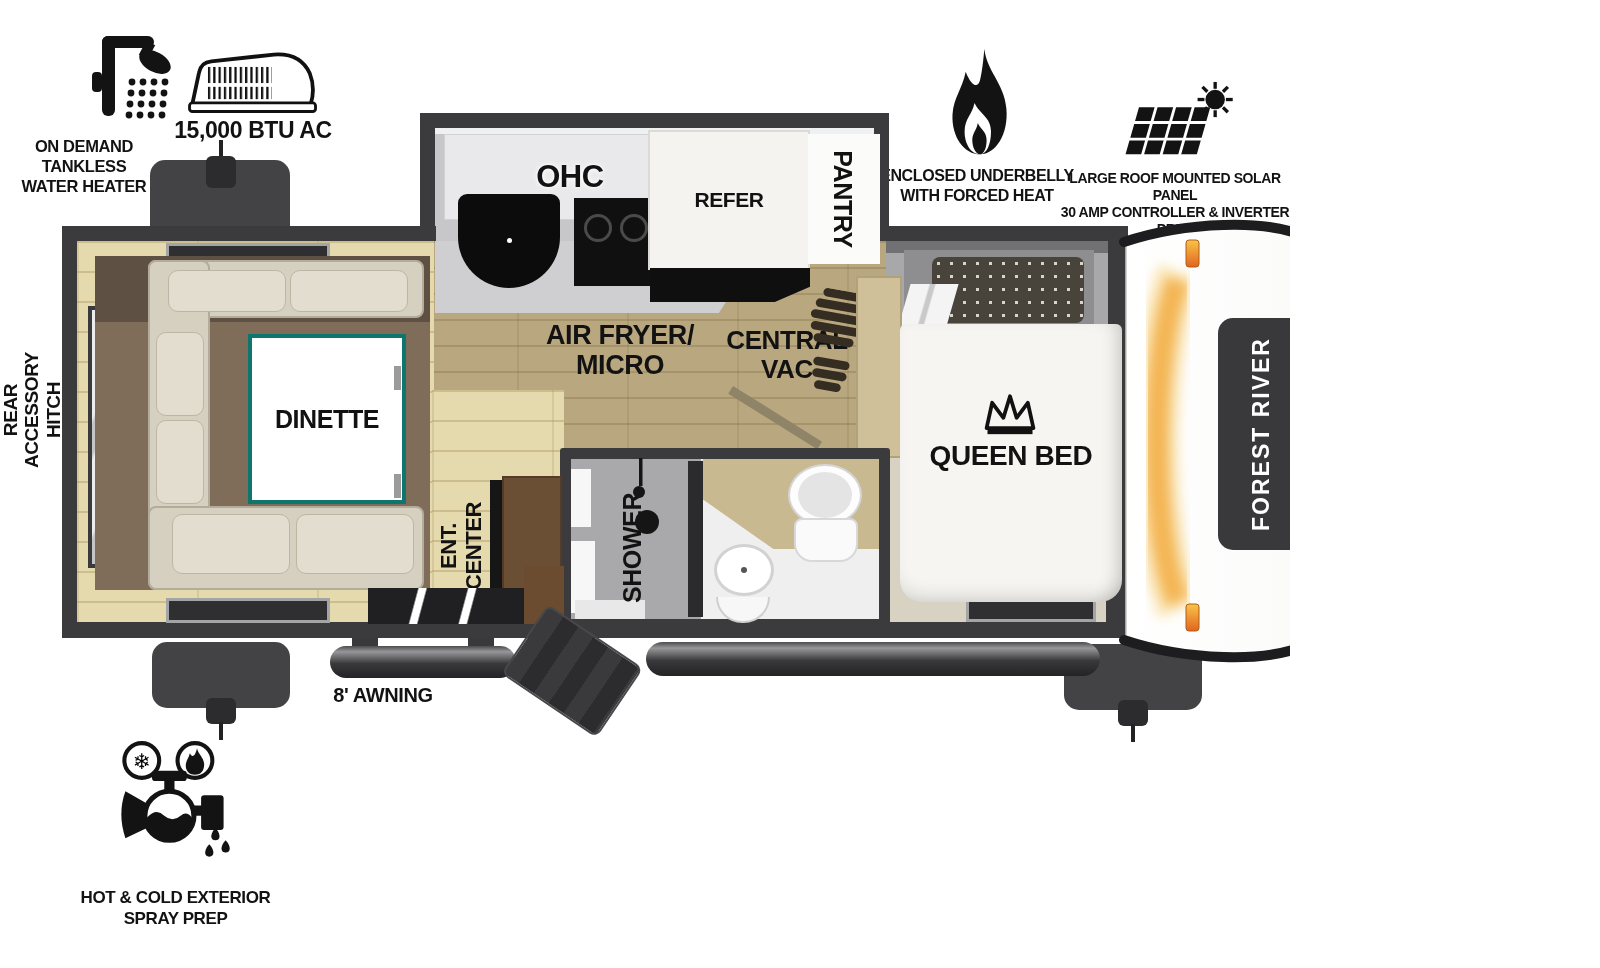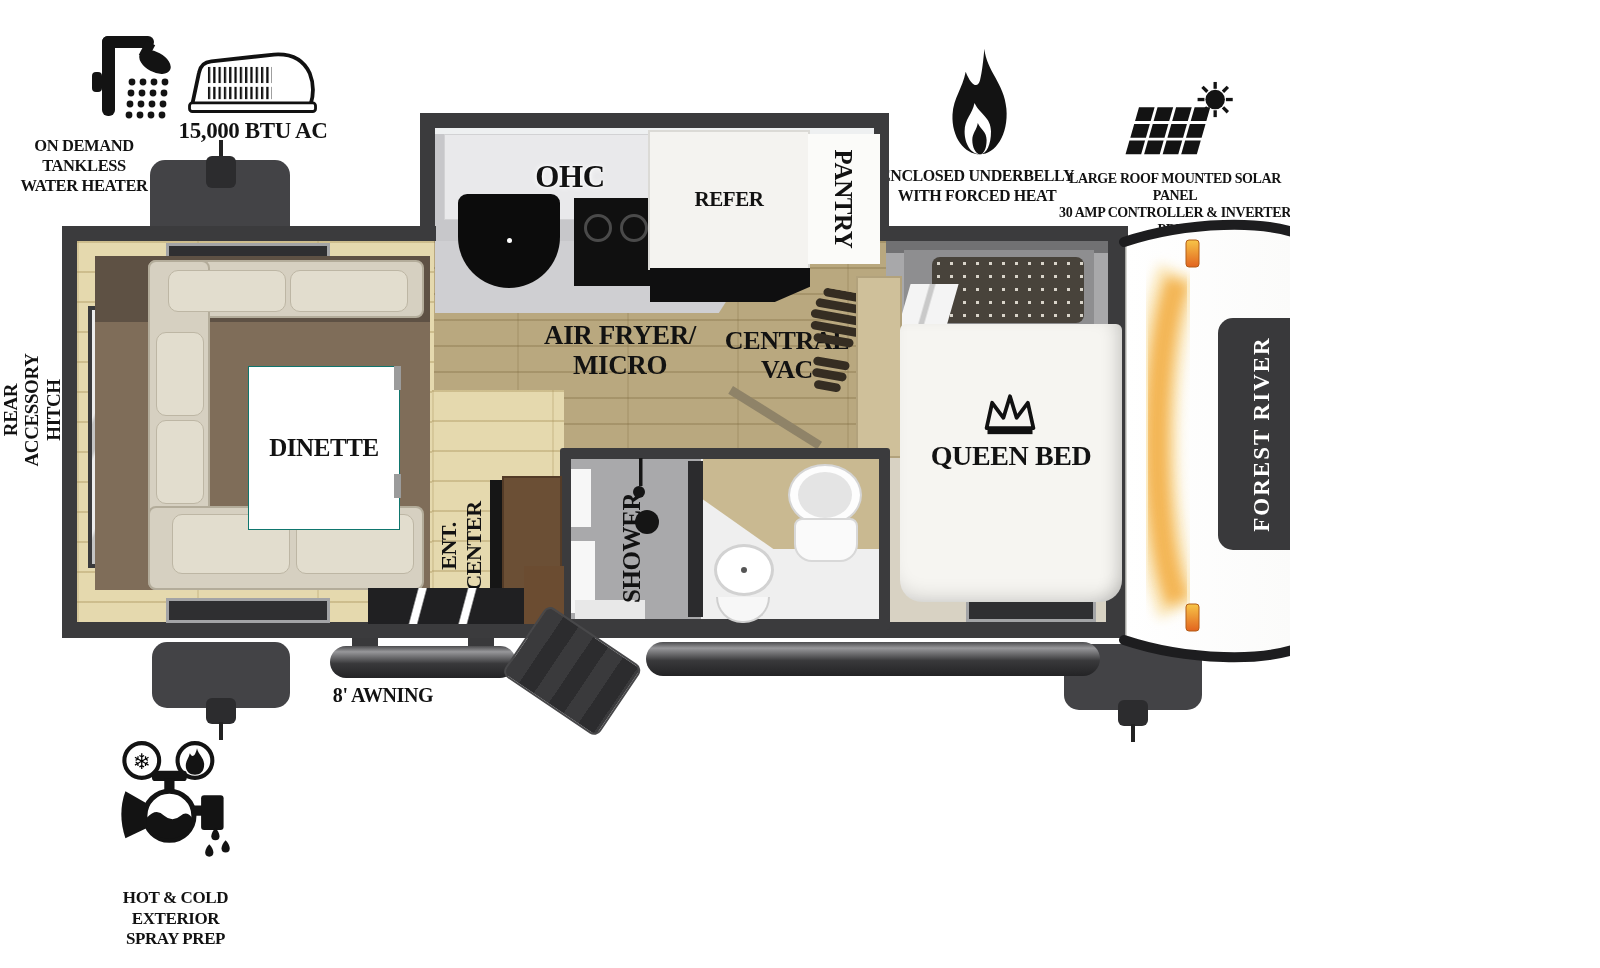--- a/index.html
+++ b/index.html
@@ -1,17 +1,17 @@
 <!DOCTYPE html>
 <html style="--wall: #3b3b3d; --steel: #434346; --carpet: #7f6d59; --carpet_dark: #5e5144; --wood_light: #e5d9ae; --wood_dark: #b9a87f; --sofa: #d6d0c1; --cushion: #e2ddce; --counter: #c7c7ca; --cabinet_white: #e9e9eb; --fridge: #f4f3f0; --bed: #f6f5f1; --headboard: #a8a8aa; --pillow: #48433b; --tan_cabinet: #cfc09a; --brown_cabinet: #6b4f35; --bath_floor: #efefef; --shower_gray: #a9a9ab; --marker_orange: #f2a93b; --badge: #39393b; --boot: #352d22; --ink: #141414;"><head>
 <meta charset="utf-8">
 <style>
   html,body{margin:0;padding:0;background:#fff;}
   #stage{position:relative;width:1290px;height:968px;background:#fff;overflow:hidden;
-         font-family:Liberation Serif, serif;color:#121212;}
+         font-family:Liberation Sans, sans-serif;color:#121212;}
   .abs{position:absolute;}
   .wall{position:absolute;background:var(--wall,#3b3b3d);}
   .lbl{position:absolute;font-weight:bold;color:#121212;text-align:center;
        letter-spacing:-0.4px;line-height:1.12;}
   .caption{font-weight:bold;line-height:1.22;}
   .rot90{transform:rotate(90deg);}
   .rotm90{transform:rotate(-90deg);}
   .window{position:absolute;background:#2f2f31;border:3px solid #a3a4a6;box-sizing:border-box;}
   .pad{position:absolute;background:var(--steel,#434346);border-radius:15px;}
   .tab{position:absolute;background:#2c2c2e;border-radius:6px;}
@@ -193,21 +193,21 @@
   <div class="abs" style="left:95px;top:256px;width:335px;height:66px;background:var(--carpet_dark,#5e5144)"></div>
   <div class="sofa" style="left:148px;top:260px;width:276px;height:58px"></div>
   <div class="sofa" style="left:148px;top:260px;width:62px;height:330px"></div>
   <div class="sofa" style="left:148px;top:506px;width:276px;height:84px"></div>
   <div class="cushion" style="left:168px;top:270px;width:118px;height:42px"></div>
   <div class="cushion" style="left:290px;top:270px;width:118px;height:42px"></div>
   <div class="cushion" style="left:156px;top:332px;width:48px;height:84px"></div>
   <div class="cushion" style="left:156px;top:420px;width:48px;height:84px"></div>
   <div class="cushion" style="left:172px;top:514px;width:118px;height:60px"></div>
   <div class="cushion" style="left:296px;top:514px;width:118px;height:60px"></div>
-  <div class="abs" style="left:248px;top:366px;width:150px;height:162px;background:#fff;border:1px solid #0f766e;
+  <div class="abs" style="left:248px;top:334px;width:150px;height:162px;background:#fff;border:4px solid #0f766e;
        display:flex;align-items:center;justify-content:center">
     <span class="lbl" style="position:static;font-size:25px">DINETTE</span>
   </div>
   <div class="abs" style="left:394px;top:366px;width:7px;height:24px;background:#9b9b9b"></div>
   <div class="abs" style="left:394px;top:474px;width:7px;height:24px;background:#9b9b9b"></div>
 
   <div class="abs" style="left:435px;top:241px;width:330px;height:72px;background:#cfcfd2;
        clip-path:polygon(0 0,100% 0,86% 100%,0 100%)"></div>
   <div class="abs" style="left:444px;top:134px;width:252px;height:86px;background:var(--cabinet_white,#e9e9eb);
        border:1px solid #d2d2d4;box-sizing:border-box;display:flex;align-items:center;justify-content:center">

